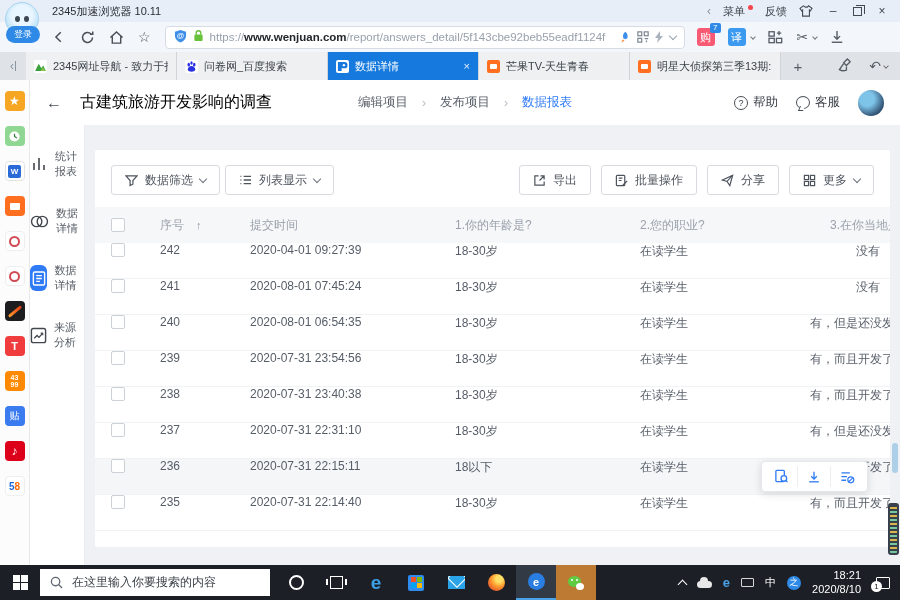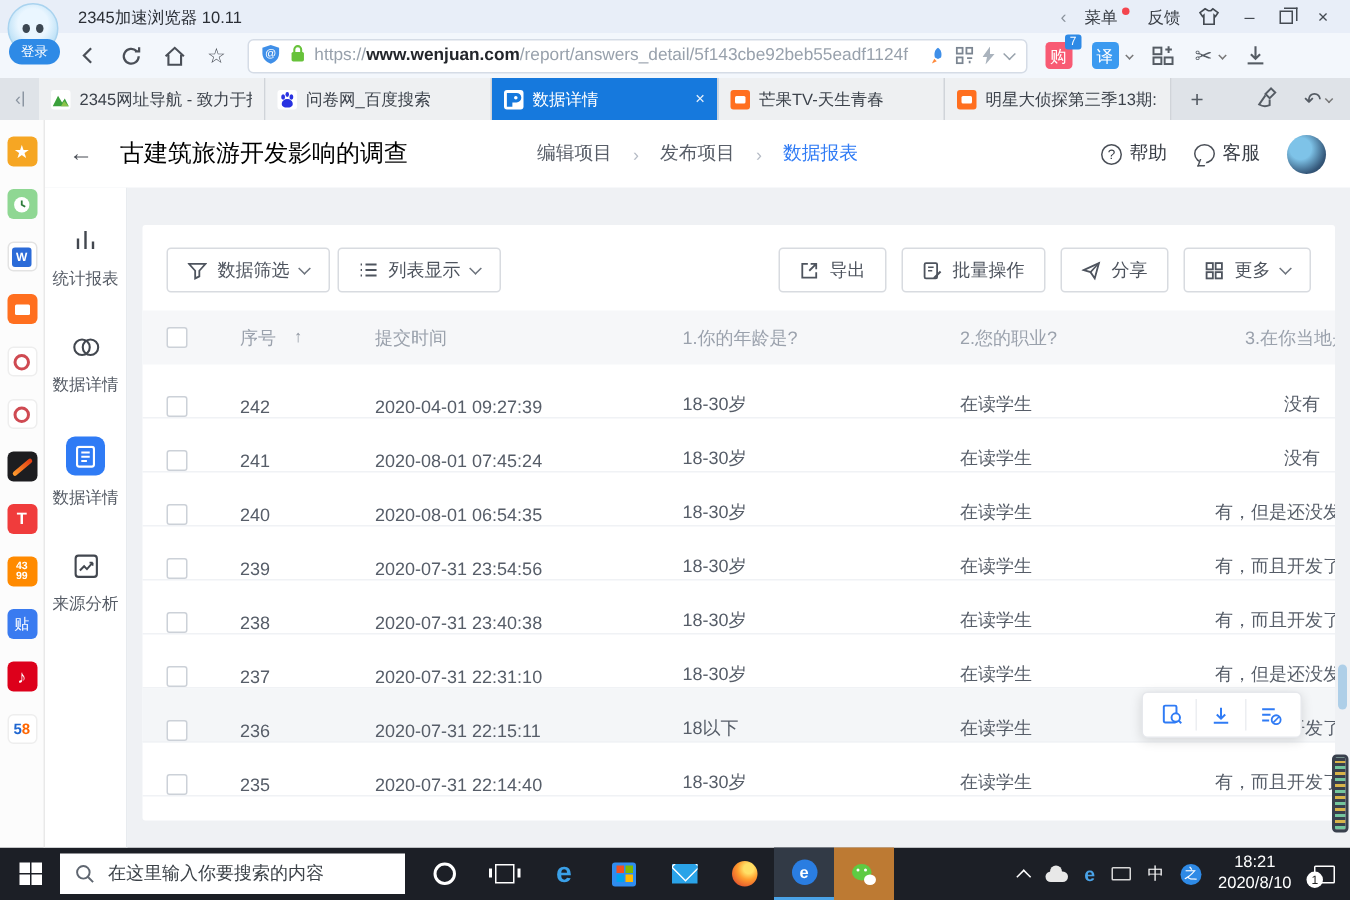--- a/index.html
+++ b/index.html
@@ -92,35 +92,35 @@
   .header-right { margin-left:auto; display:flex; align-items:center; gap:18px; font-size:12.5px; color:#383d45; }
   .hr-item { display:flex; align-items:center; gap:5px; }
   .q-ic { width:14px; height:14px; border:1.2px solid #4a4f57; border-radius:50%; font-size:9px; display:flex; align-items:center; justify-content:center; }
   .chat-ic { width:14px; height:13px; border:1.2px solid #4a4f57; border-radius:50%; position:relative; }
   .chat-ic::after { content:""; position:absolute; left:2px; bottom:-3px; width:4px; height:4px; background:#fff; border-left:1.2px solid #4a4f57; border-bottom:1.2px solid #4a4f57; transform:skewX(-20deg); }
   .avatar { width:26px; height:26px; border-radius:50%; background:radial-gradient(circle at 35% 35%, #7ec3e8 0 30%, #35587a 70%, #1d2f4a); }
 
   
   .content-row { flex:1; display:flex; position:relative; overflow:hidden; min-height:0; }
   .inner-sidebar { width:55px; flex:0 0 55px; background:#fff; border-right:1px solid #e8ebef; padding-top:24px; display:flex; flex-direction:column; align-items:center; gap:27px; }
-  .nav-item { display:flex; flex-direction:column; align-items:center; gap:7px; color:#565c66; font-size:11px; }
+  .nav-item { display:flex; flex-direction:row; align-items:center; gap:7px; color:#565c66; font-size:11px; }
   .nav-ico { width:22px; height:22px; display:flex; align-items:center; justify-content:center; color:#42474f; }
   .nav-ico.active { width:26px; height:26px; background:#2f7bf5; border-radius:6px; color:#fff; }
 
   .main-pane { flex:1; padding:25px 10px 0 10px; min-width:0; }
   .card { background:#fff; border-radius:2px; min-height:397px; }
   .card-toolbar { display:flex; align-items:center; padding:15px 16px 12px 16px; }
   .btn { height:30px; border:1px solid #d8dbe0; border-radius:3px; background:#fff; display:flex; align-items:center; gap:7px; padding:0 13px; font-size:12px; color:#4e545e; }
   .btn .caret { border-color:#6b727c; margin-top:-2px; }
   .tl-left { display:flex; gap:5px; }
   .tl-right { margin-left:auto; display:flex; gap:10px; }
   .btn svg { flex:0 0 auto; }
 
   .table-head { display:flex; align-items:center; height:36px; background:#f6f7f9; color:#9aa1ac; font-size:12px; }
-  .trow { display:flex; align-items:flex-end; height:36px; border-bottom:1px solid #f0f2f5; color:#565d68; font-size:12px; position:relative; }
+  .trow { display:flex; align-items:flex-start; height:36px; border-bottom:1px solid #f0f2f5; color:#565d68; font-size:12px; position:relative; }
   .trow.hovered { background:#f4f6f8; }
   .c-check { flex:0 0 45px; padding-left:16px; display:flex; align-items:center; }
   .checkbox { width:14px; height:14px; border:1px solid #ccd1d8; border-radius:2px; background:#fff; }
   .c-seq { flex:0 0 90px; padding-left:20px; display:flex; align-items:center; gap:12px; }
   .c-time { flex:0 0 205px; padding-left:20px; }
   .c-age { flex:0 0 185px; padding-left:20px; }
   .c-job { flex:0 0 190px; padding-left:20px; }
   .c-local { flex:1; text-align:right; padding-right:10px; white-space:nowrap; overflow:hidden; min-width:0; }
   .table-head .c-local { text-align:left; padding-left:20px; }
   .sort-ic { color:#8f96a1; font-size:11px; }
@@ -156,21 +156,21 @@
   .wechat-ic .b1 { position:absolute; left:0; top:0; width:13px; height:11px; background:#5ecb43; border-radius:50%; }
   .wechat-ic .b1::before { content:""; position:absolute; left:3px; top:3px; width:2px; height:2px; background:#fff; border-radius:50%; box-shadow:5px 0 0 #fff; }
   .wechat-ic .b2 { position:absolute; right:0; bottom:0; width:8px; height:7px; background:#fff; border-radius:50%; }
   .tray { margin-left:auto; display:flex; align-items:center; gap:11px; padding-right:10px; font-size:11px; }
   .tray-up { width:7px; height:7px; border-left:1.6px solid #fff; border-top:1.6px solid #fff; transform:rotate(45deg); margin-top:3px; }
   .cloud { position:relative; width:15px; height:7px; background:#e8e8e8; border-radius:7px; margin-top:4px; }
   .cloud::before { content:""; position:absolute; left:3px; top:-4px; width:8px; height:8px; background:#e8e8e8; border-radius:50%; }
   .tray-e { color:#4aa3e8; font-weight:bold; font-size:13px; }
   .kb-ic { width:13px; height:9px; border:1.2px solid #d8d8d8; border-radius:1px; }
   .sogou { width:14px; height:14px; border-radius:50%; background:#2e8ae6; color:#fff; font-size:9px; display:flex; align-items:center; justify-content:center; }
-  .clock { text-align:center; line-height:1.25; }
+  .clock { text-align:right; line-height:1.25; }
   .notif { position:relative; width:14px; height:12px; border:1.3px solid #fff; border-radius:1px; margin-left:4px; }
   .notif .badge { position:absolute; left:-6px; bottom:-4px; width:11px; height:11px; background:#fff; color:#222; border-radius:50%; font-size:8px; display:flex; align-items:center; justify-content:center; }
 </style>
 </head>
 <body>
 
 <div class="screen">
 
   <div class="titlebar">
     <div class="logo-wrap">

